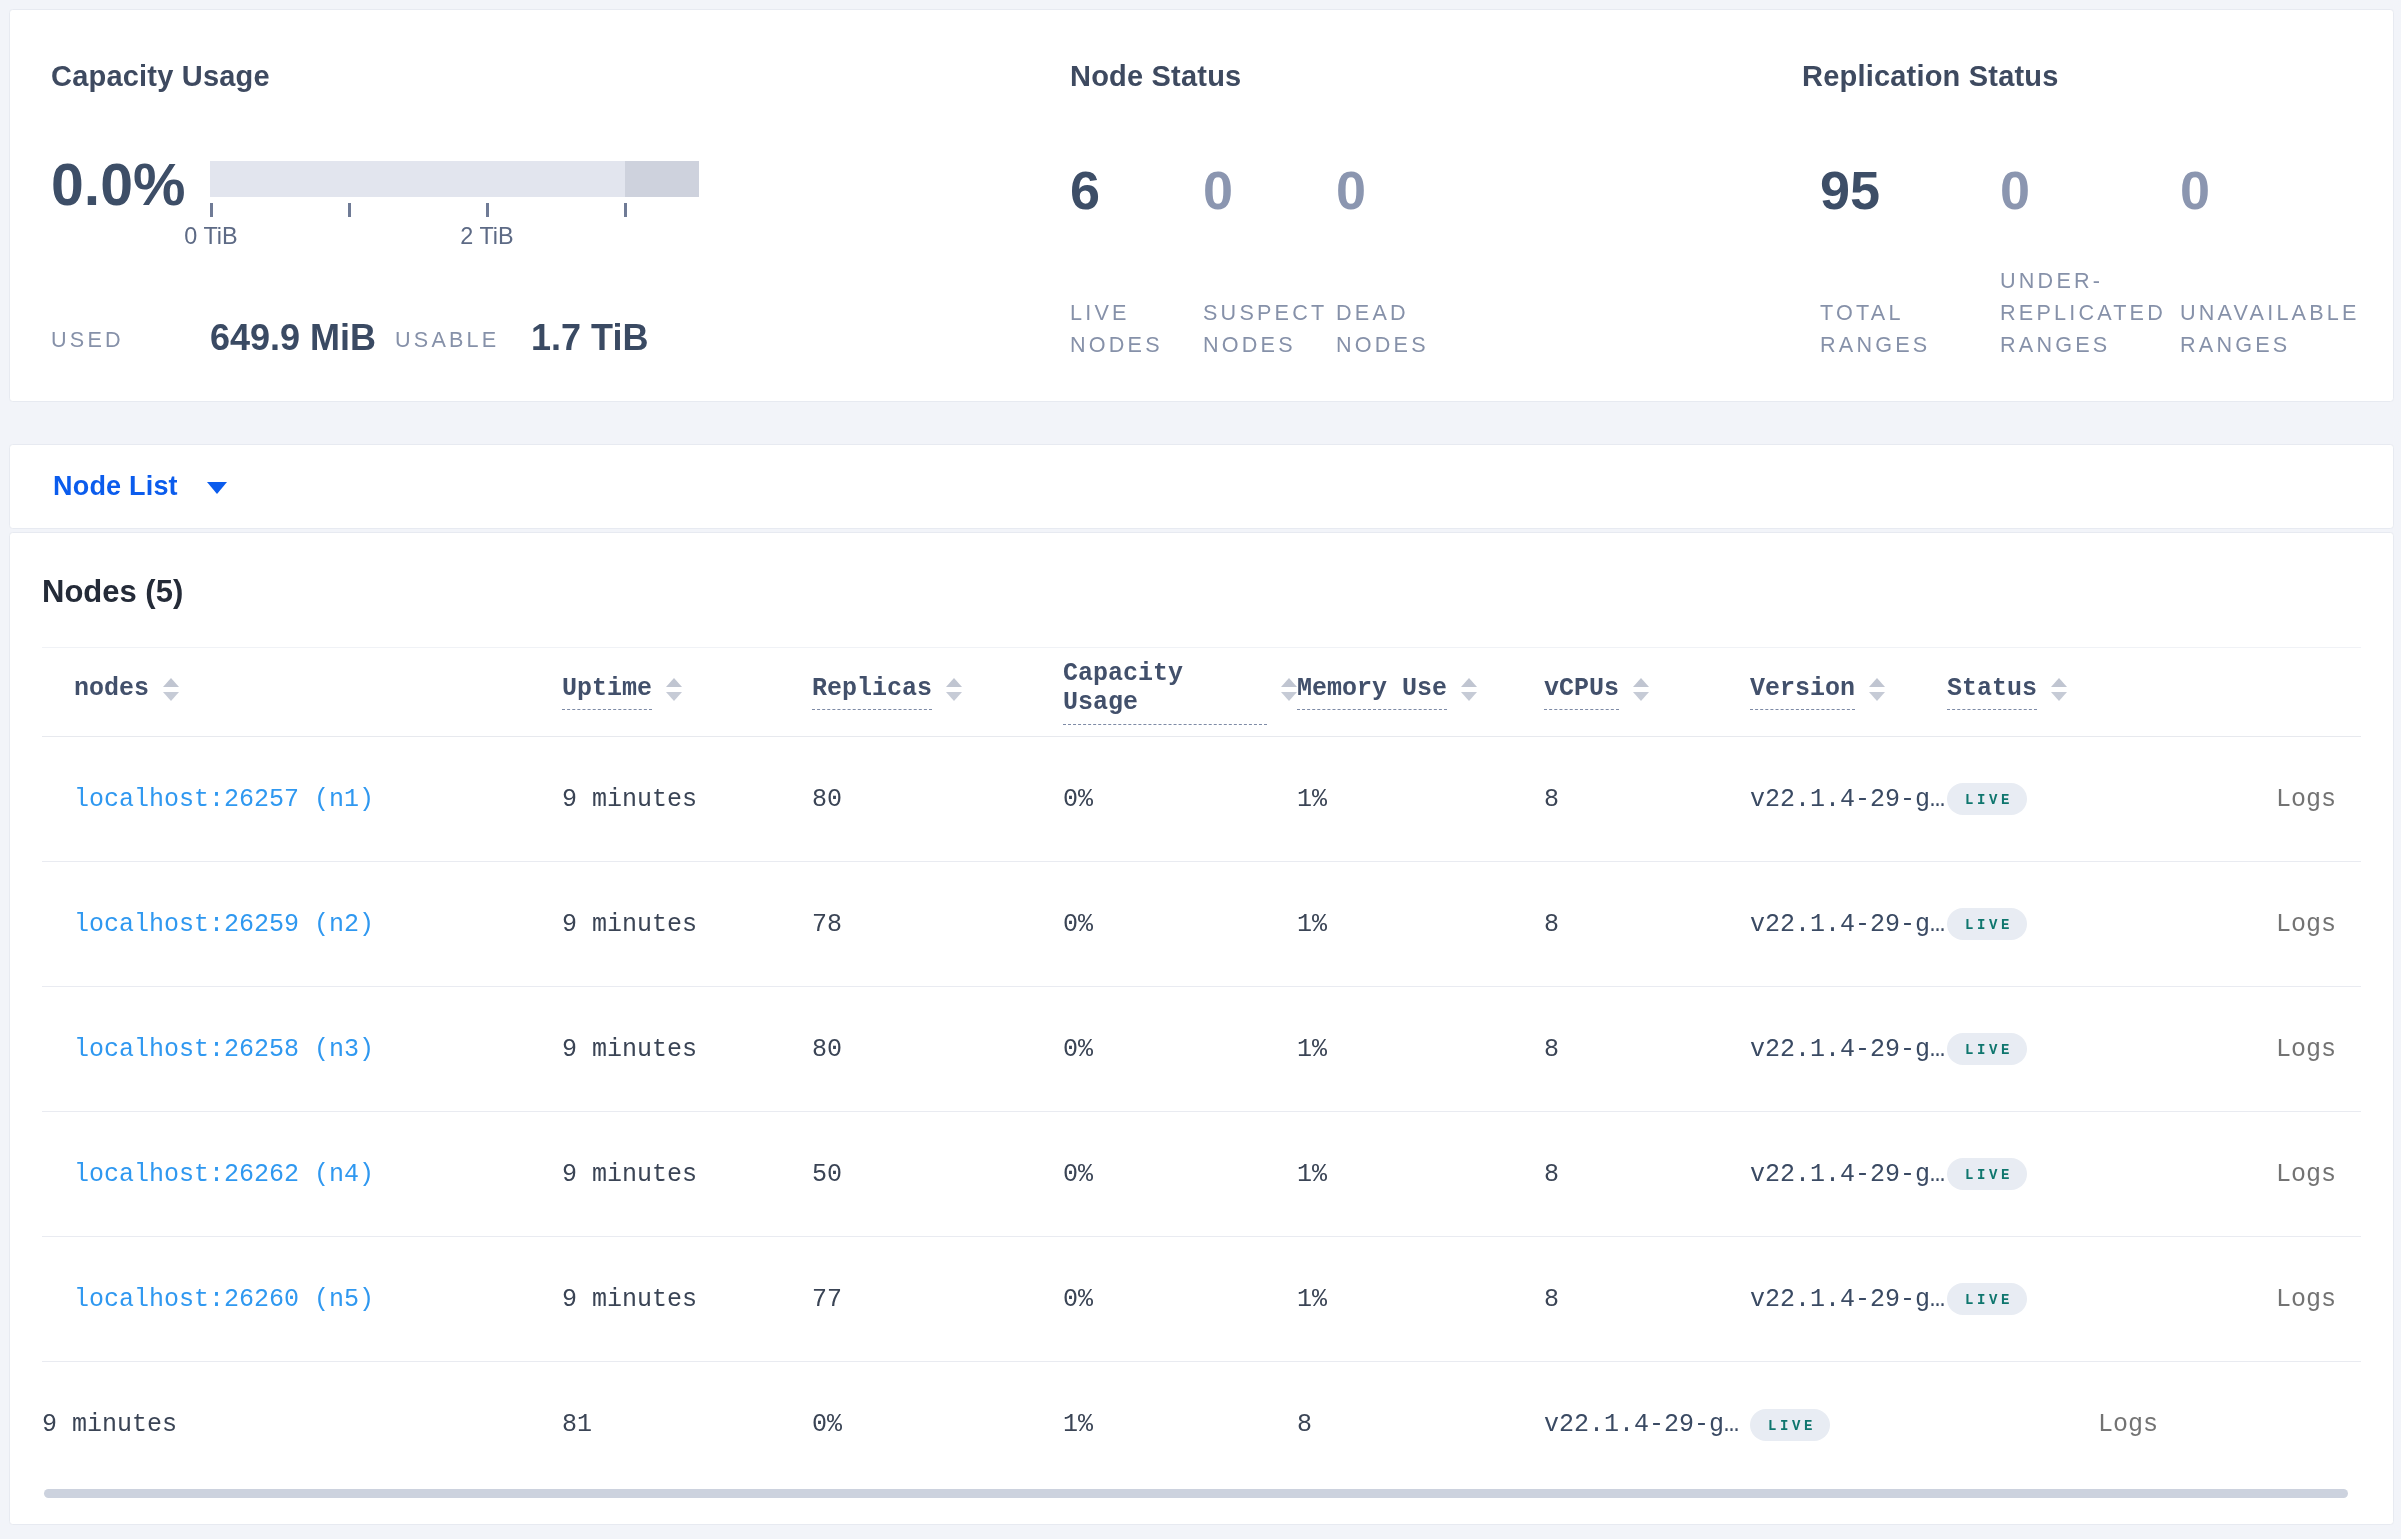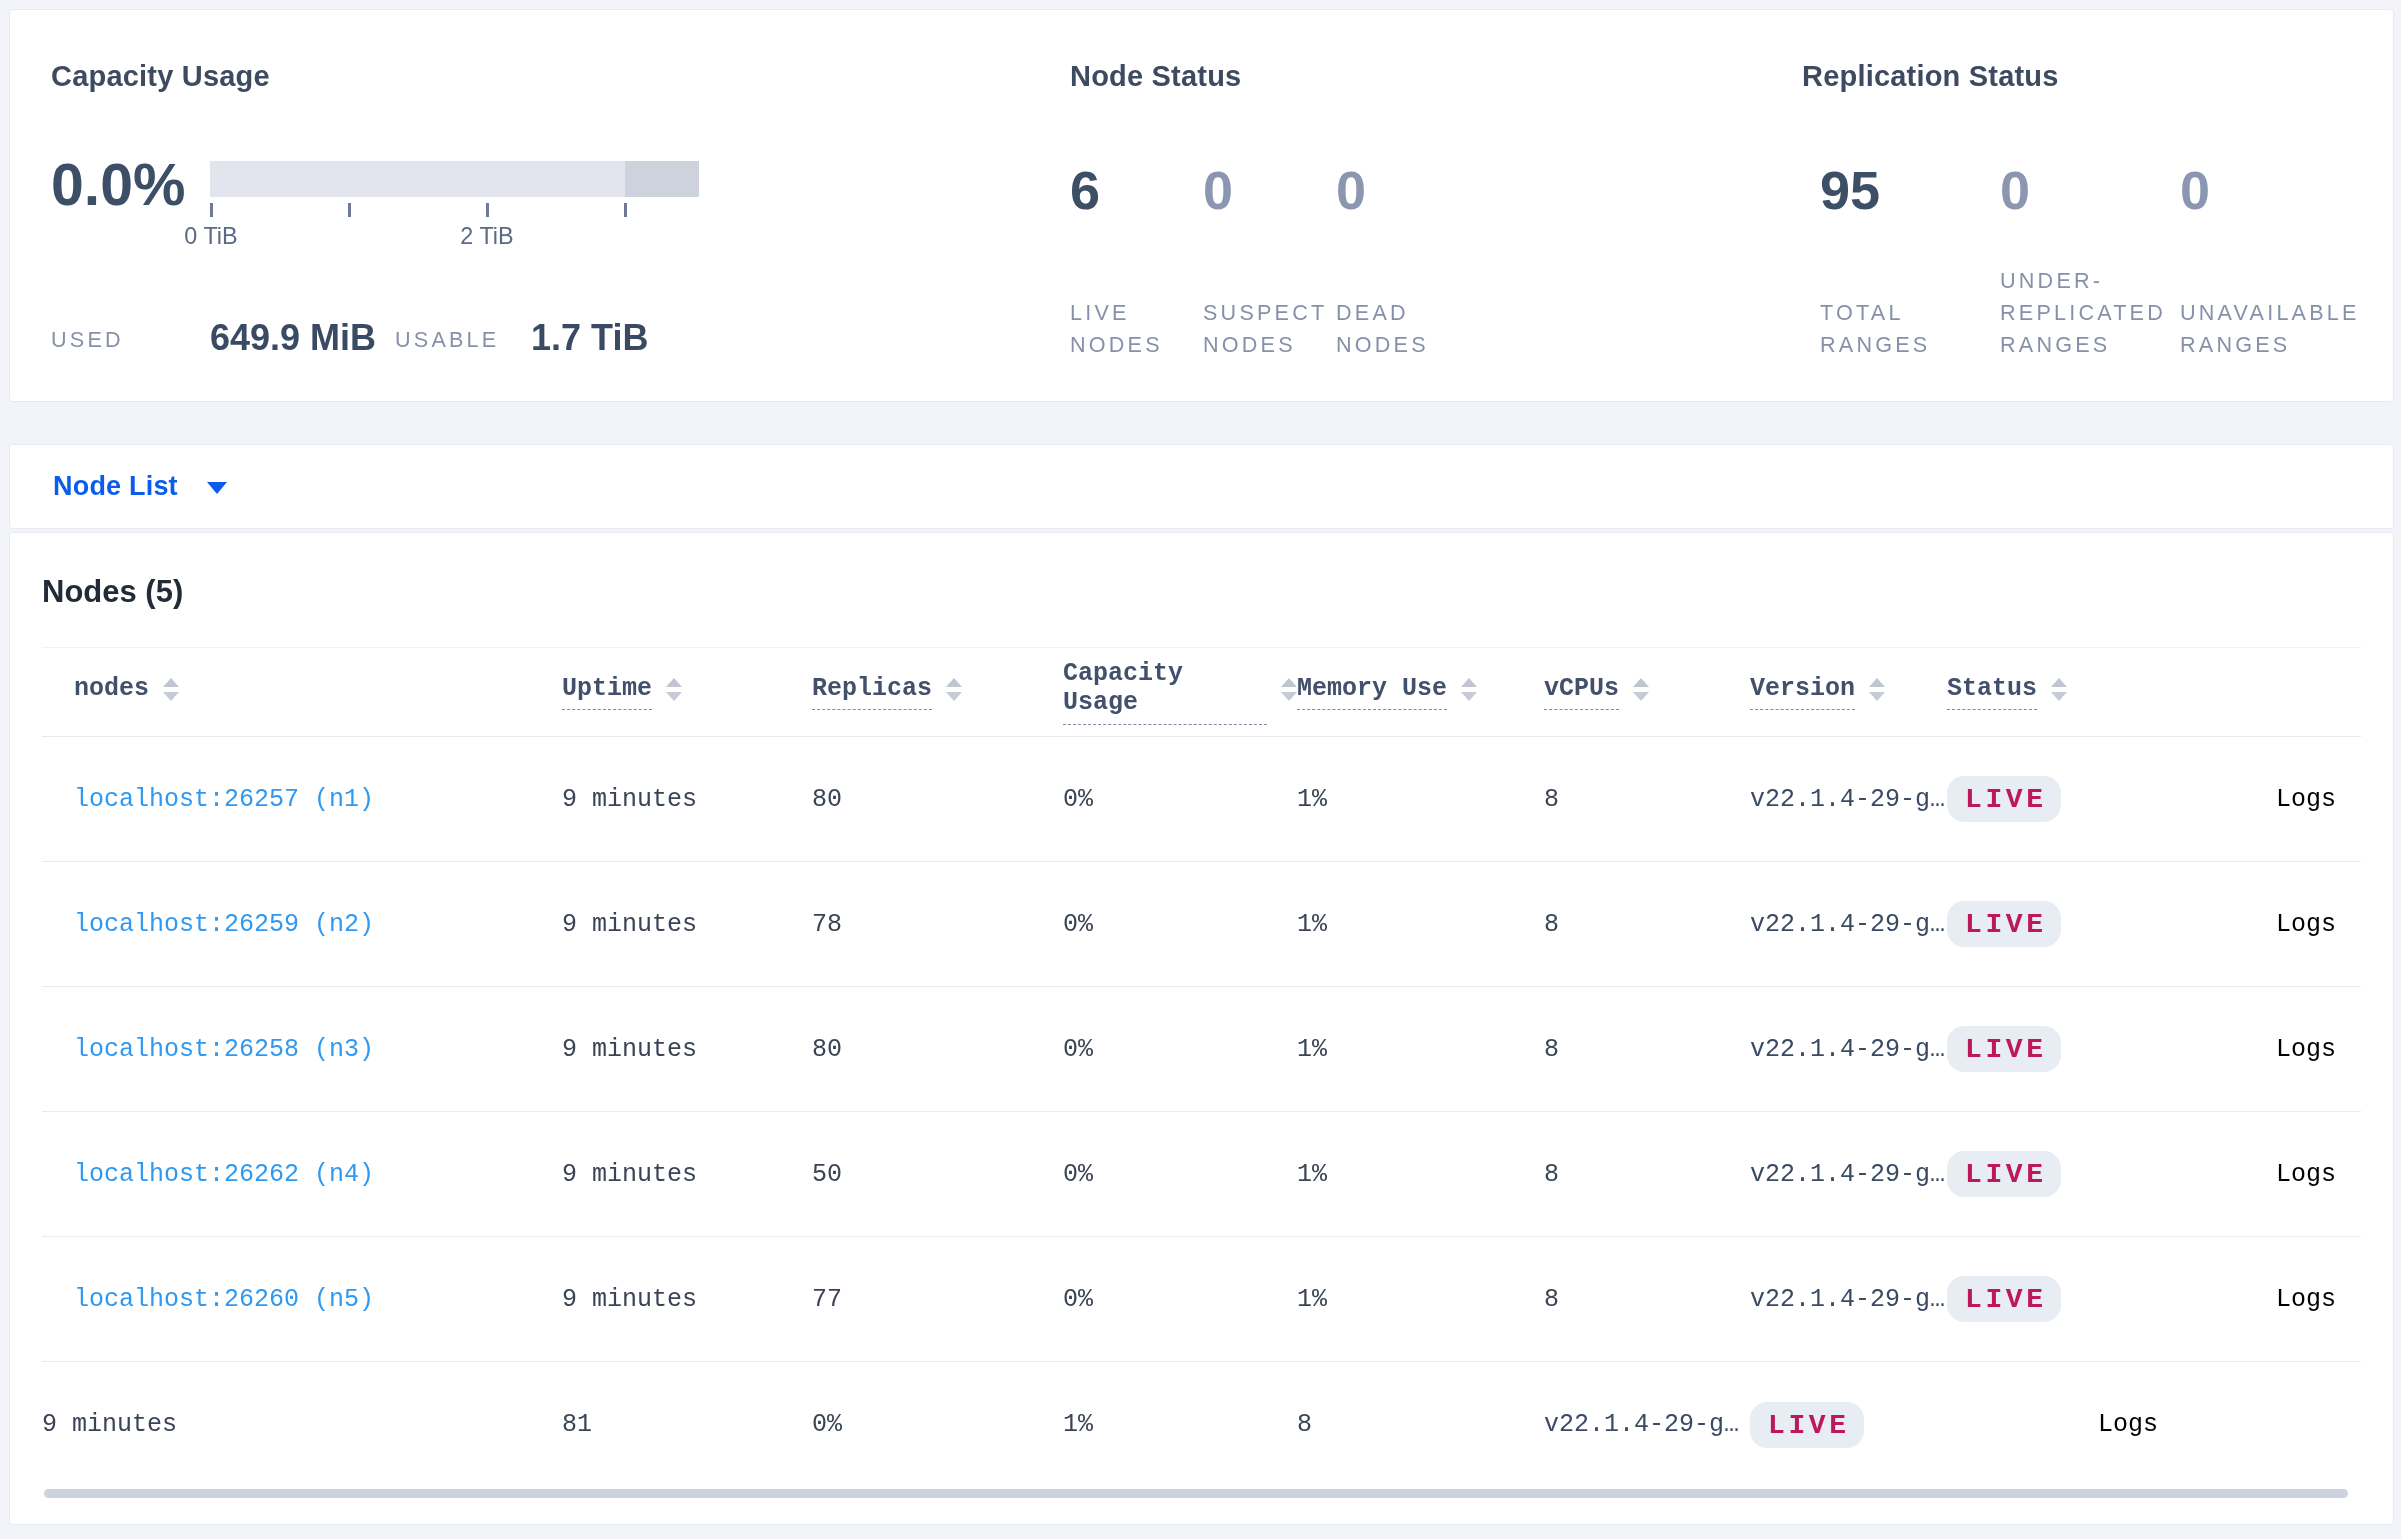--- a/index.html
+++ b/index.html
@@ -111,25 +111,25 @@
   .sort-icon .down {
     width:0; height:0; border-left:8px solid transparent; border-right:8px solid transparent;
     border-top:9px solid #c6cbd6;
   }
   .t-row { height:125px; border-bottom:1.8px solid #e9ebf1; }
   .t-row:last-child { border-bottom:none; }
   .cell { font-size:25px; color:#3a4455; }
   .cell.first { padding-left:32px; }
   .addr-link { color:#2f98f0; cursor:pointer; }
   .logs-cell { text-align:right; padding-right:25px; }
-  .logs-link { color:#000000; cursor:pointer; }
+  .logs-link { color:#737373; cursor:pointer; }
   .version-cell { color:#3a4a63; }
   .status-badge {
-    display:inline-block; background:#e8ecf3; color:#be185d;
-    font-size:28px; font-weight:700; letter-spacing:3.6px;
+    display:inline-block; background:#e8ecf3; color:#0f766e;
+    font-size:14px; font-weight:700; letter-spacing:3.6px;
     padding:10px 14.4px 8px 18px; border-radius:17px; line-height:1;
   }
   #h-scrollbar {
     position:absolute; left:34px; right:45px; top:956px; height:9px;
     background:#ccd2de; border-radius:5.4px;
   }
 </style>
 </head>
 <body>
 

